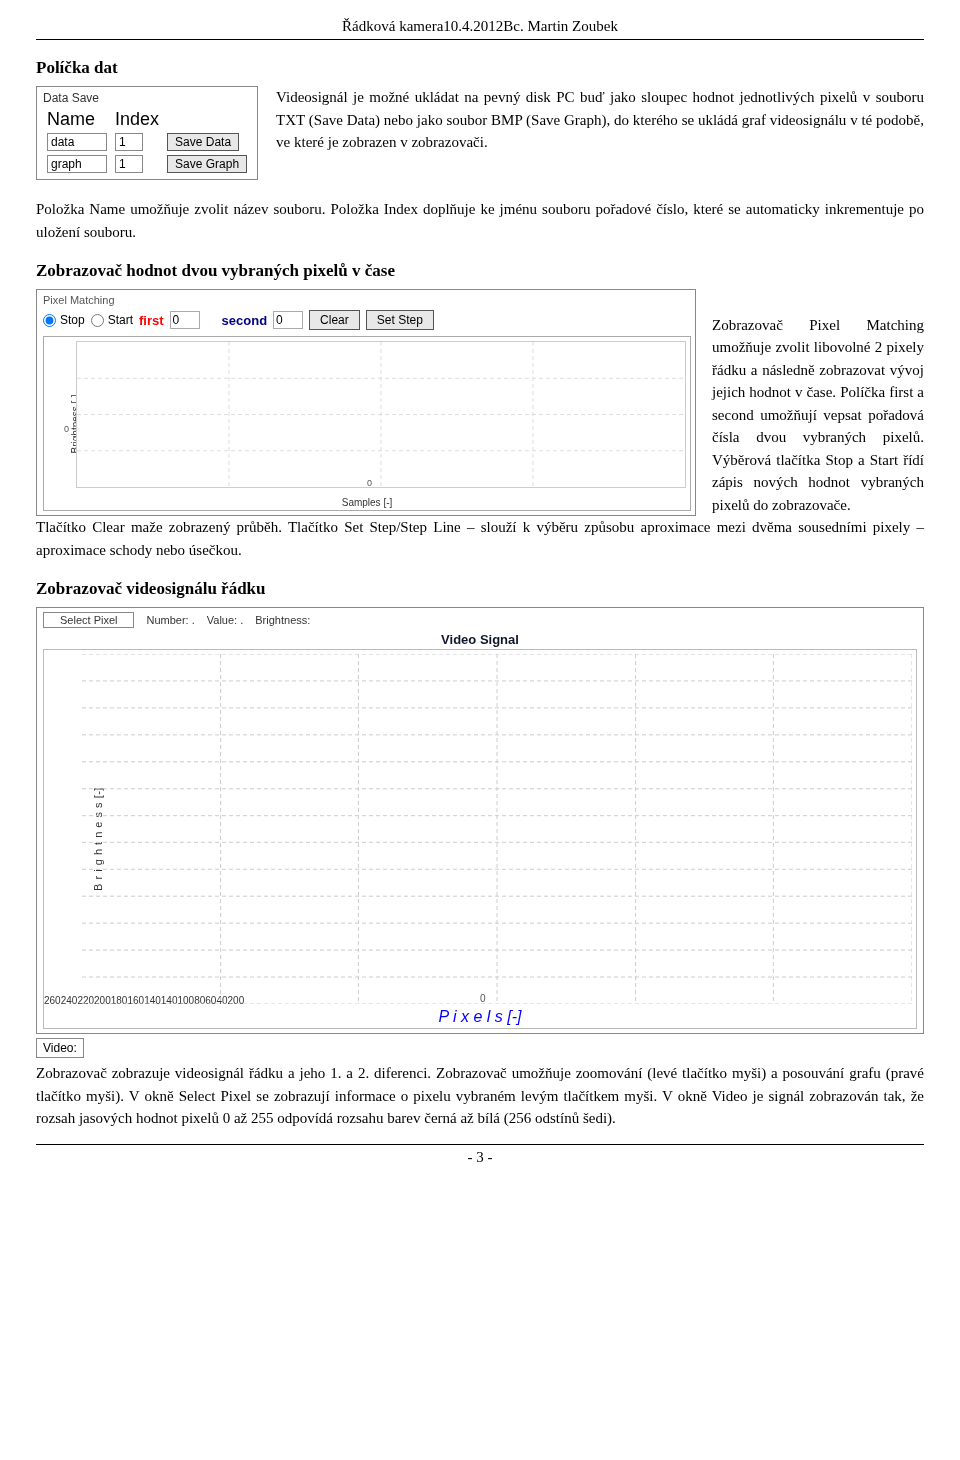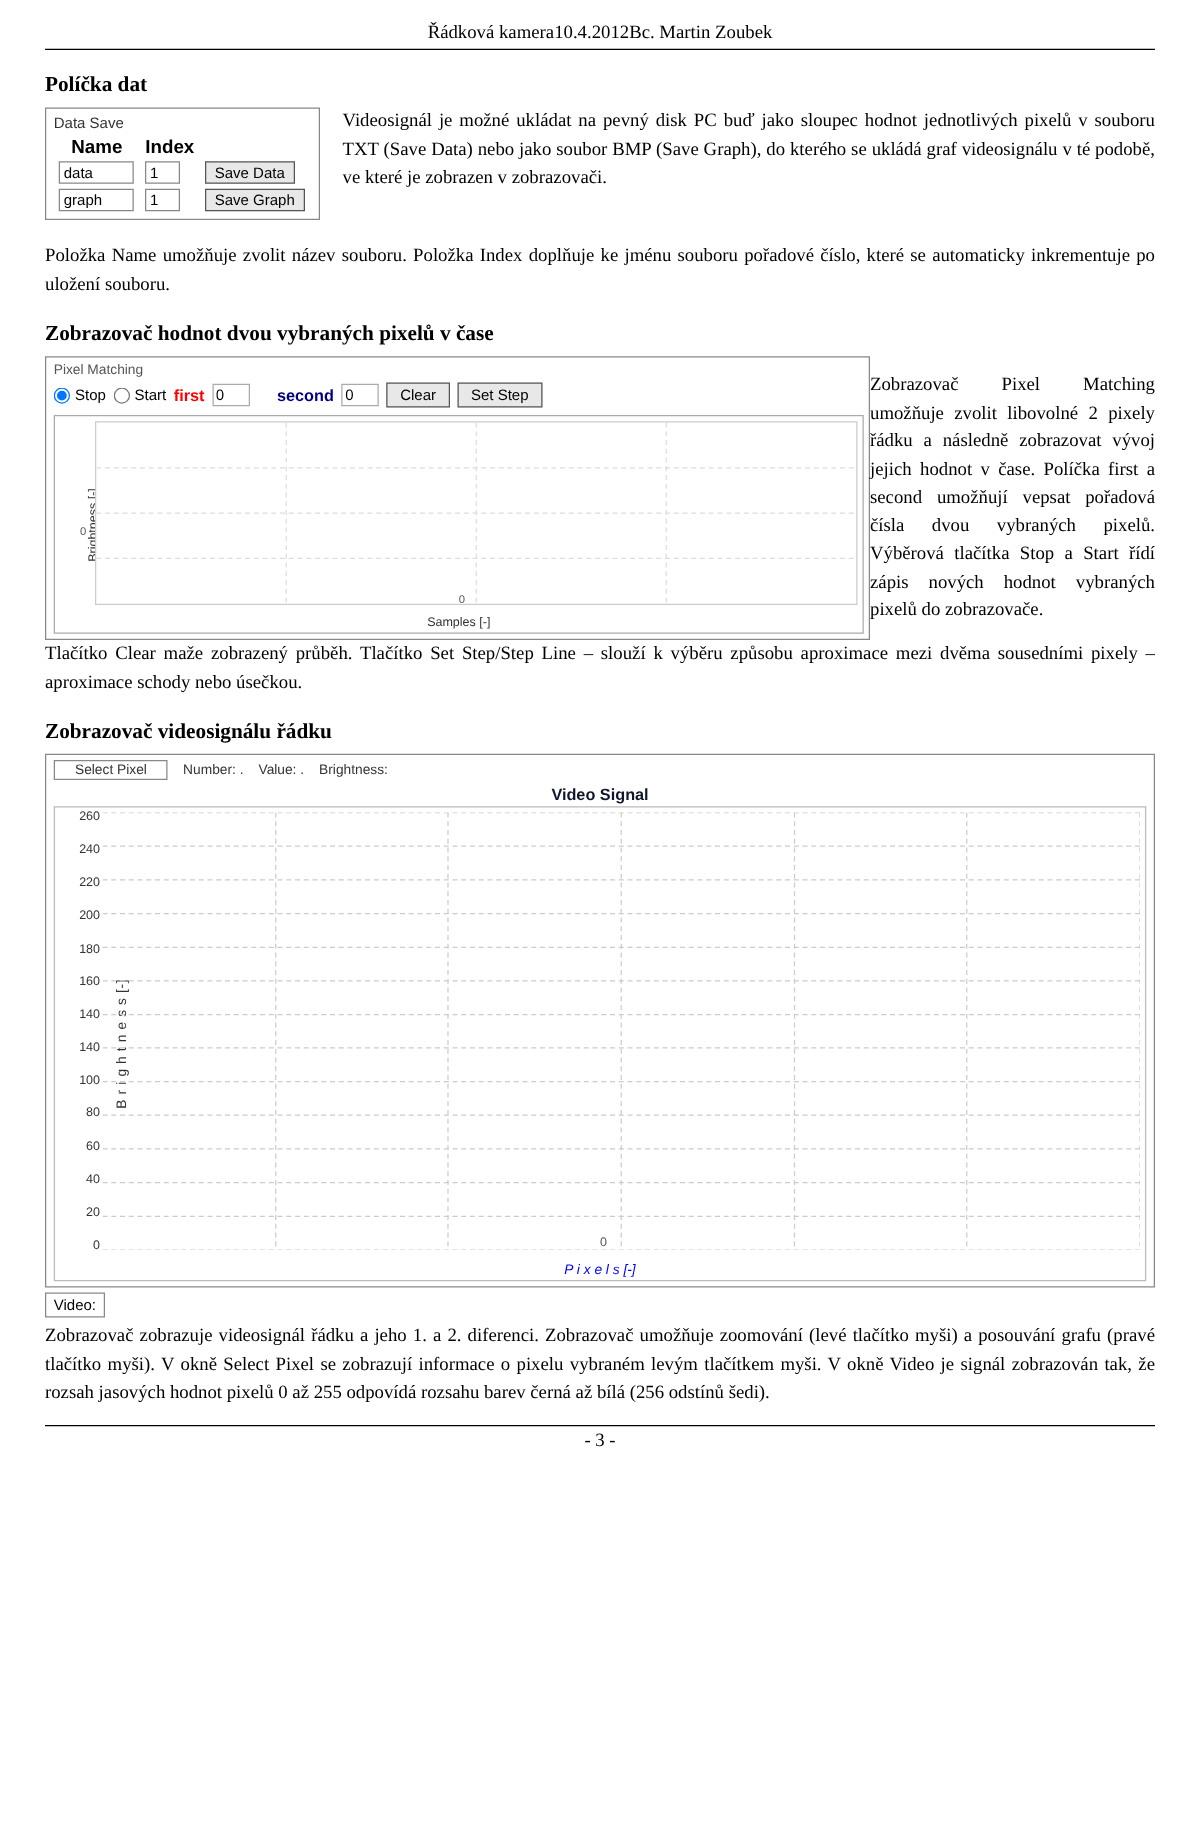--- a/index.html
+++ b/index.html
@@ -53,23 +53,23 @@
     .data-save-box .box-title {
       font-size: 12px;
       color: #333;
       margin-bottom: 3px;
     }
     .data-save-table {
       width: 100%;
       border-collapse: collapse;
     }
     .data-save-table th {
-      font-weight: bold;
-      font-size: 15px;
-      text-align: center;
+      font-weight: normal;
+      font-size: 18px;
+      text-align: left;
       padding: 1px 4px;
     }
     .data-save-table td {
       padding: 2px 4px;
     }
     .data-save-table input[type="text"] {
       width: 60px;
       font-size: 12px;
       border: 1px solid #888;
       padding: 1px 3px;
@@ -97,21 +97,22 @@
 
     .ukladani-bottom-text {
       font-size: 15px;
       line-height: 1.5;
       text-align: justify;
       margin-bottom: 18px;
     }
 
     .pm-layout {
       display: flex;
-      align-items: center;
+      gap: 16px;
+      align-items: flex-end;
     }
 
     .pm-box-wrap {
       flex: 0 0 auto;
     }
 
     .pm-box {
       border: 1px solid #888;
       padding: 4px 6px;
       width: 660px;
@@ -285,21 +286,20 @@
       background: #fff;
     }
 
     .vs-y-axis {
       position: absolute;
       left: 0;
       top: 0;
       bottom: 22px;
       width: 38px;
       display: flex;
-      flex-direction: column;
       justify-content: space-between;
       align-items: flex-end;
       padding: 2px 2px 0 0;
       font-size: 10px;
       color: #333;
       font-family: Arial, sans-serif;
     }
     .vs-y-label {
       position: absolute;
       left: 2px;
@@ -316,21 +316,21 @@
       left: 38px;
       top: 4px;
       right: 4px;
       bottom: 24px;
     }
     .vs-x-label {
       position: absolute;
       bottom: 2px;
       left: 50%;
       transform: translateX(-50%);
-      font-size: 11px;
+      font-size: 16px;
       color: #00f;
       font-style: italic;
       font-family: Arial, sans-serif;
     }
     .vs-x-zero {
       position: absolute;
       bottom: 24px;
       left: 50%;
       font-size: 10px;
       color: #555;

